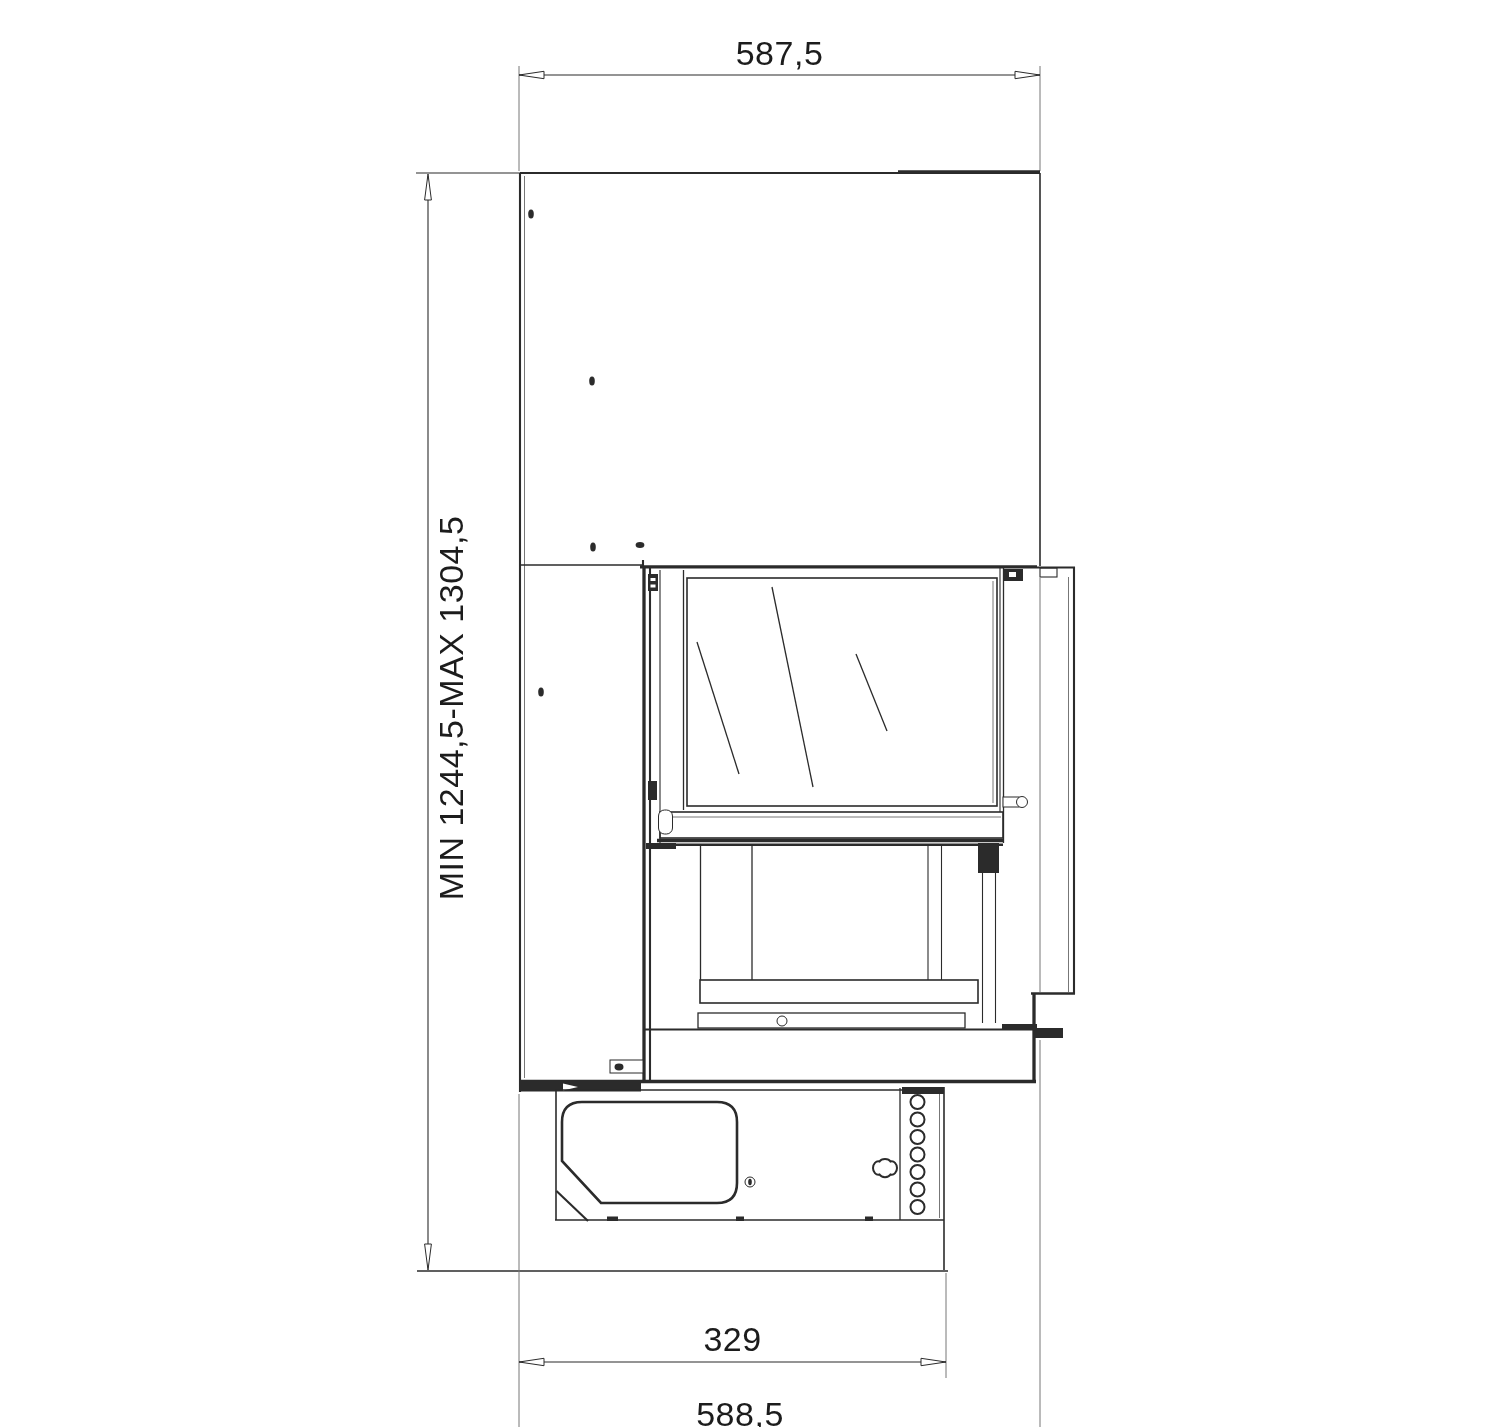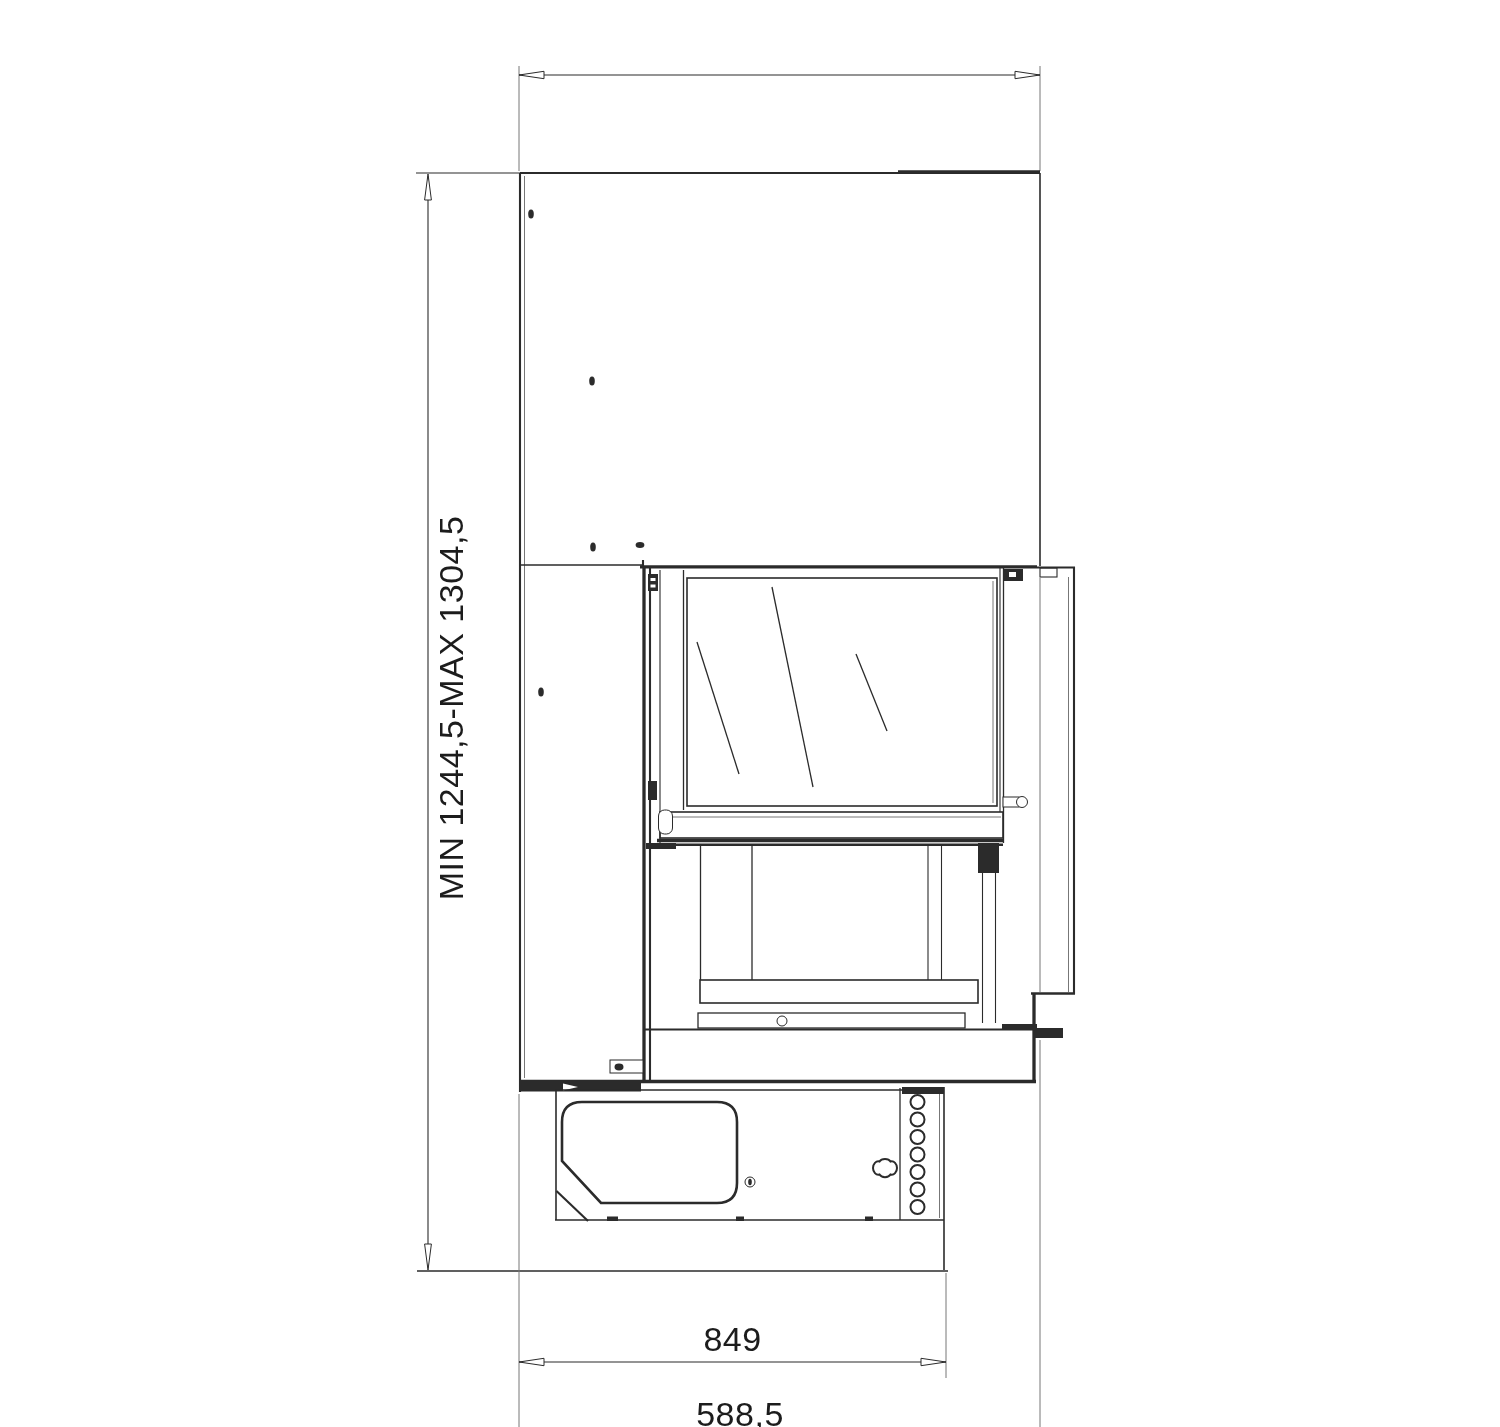--- a/index.html
+++ b/index.html
@@ -178,19 +178,20 @@
       <line class="thin" x1="946" y1="1273" x2="946" y2="1378"></line>
       <line class="w1" x1="519" y1="1362" x2="946" y2="1362"></line>
       <polygon class="open" points="519,1362 544,1358.3 544,1365.7"></polygon>
       <polygon class="open" points="946,1362 921,1358.3 921,1365.7"></polygon>
     </g>
     <g>
       <line class="thin" x1="1040" y1="1040" x2="1040" y2="1427"></line>
     </g>
   </svg>
 
+  <div class="dim-label" style="left:519px; top:36px; width:521px;">587,5</div>
 
   <div class="dim-label rot" style="left:451px; top:708px;">MIN 1244,5-MAX 1304,5</div>
 
-  <div class="dim-label" style="left:519px; top:1322px; width:427px;">849</div>
+  <div class="dim-label" style="left:519px; top:1322px; width:427px;">329</div>
 
   <div class="dim-label" style="left:480px; top:1397px; width:520px;">588,5</div>
 </div>
 
 </body></html>

